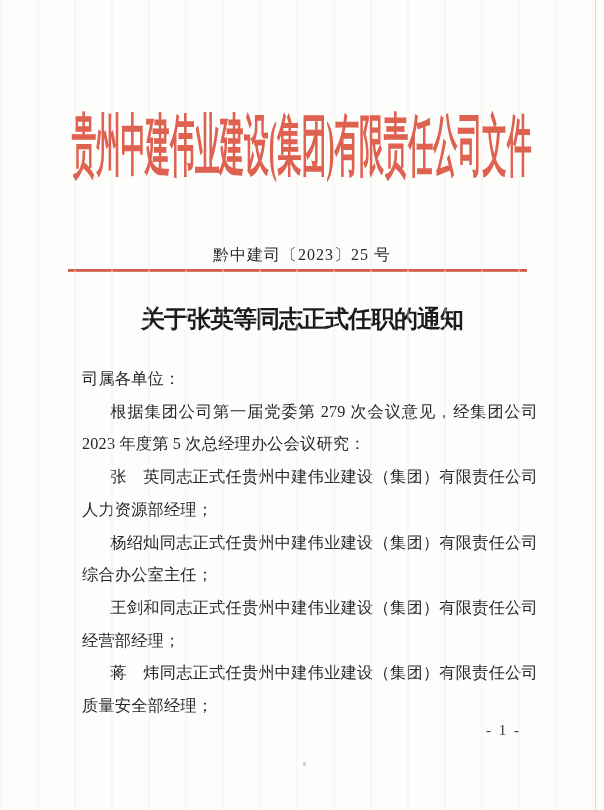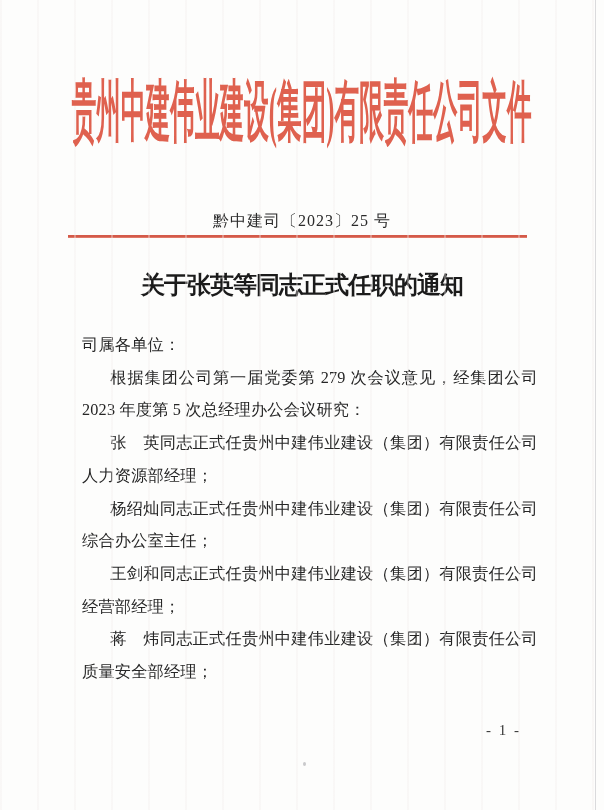--- a/index.html
+++ b/index.html
@@ -34,21 +34,21 @@
     position: absolute;
     top: 0;
     right: 8px;
     width: 1px;
     height: 100%;
     background: rgba(175, 175, 182, 0.45);
     pointer-events: none;
   }
 
   .org-title-wrap {
-    margin-top: 76px;
+    margin-top: 110px;
     height: 74px;
     display: flex;
     align-items: center;
     justify-content: center;
   }
   .org-title {
     display: inline-block;
     white-space: nowrap;
     font-size: 44px;
     font-weight: 900;

